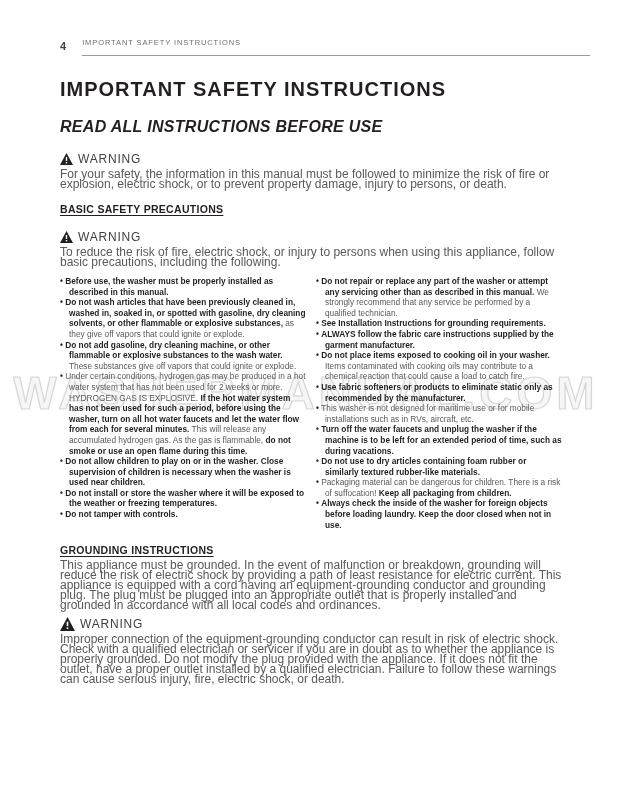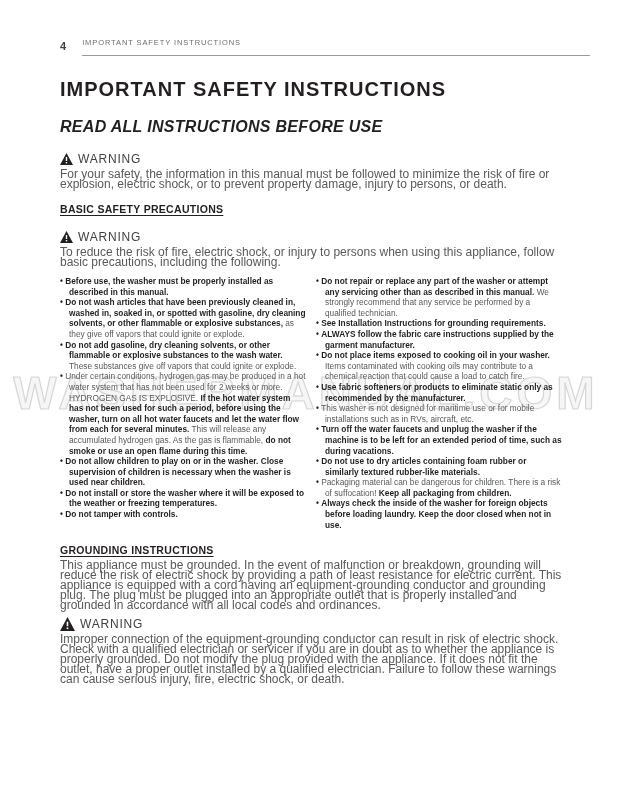--- a/index.html
+++ b/index.html
@@ -111,21 +111,21 @@
       </span>
       <span class="warning-word">WARNING</span>
     </div>
     <p class="body-text">To reduce the risk of fire, electric shock, or injury to persons when using this appliance, follow basic precautions, including the following.</p>
 
     <div class="columns">
       <div class="col">
         <ul class="bullets">
             <li><span class="run-b">Before use, the washer must be properly installed as described in this manual.</span></li>
             <li><span class="run-b">Do not wash articles that have been previously cleaned in, washed in, soaked in, or spotted with gasoline, dry cleaning solvents, or other flammable or explosive substances,</span><span class="run-r"> as they give off vapors that could ignite or explode.</span></li>
-            <li><span class="run-b">Do not add gasoline, dry cleaning solvents, or other flammable or explosive substances to the wash water.</span><span class="run-r"> These substances give off vapors that could ignite or explode.</span></li>
+            <li><span class="run-b">Do not add gasoline, dry cleaning machine, or other flammable or explosive substances to the wash water.</span><span class="run-r"> These substances give off vapors that could ignite or explode.</span></li>
             <li><span class="run-r">Under certain conditions, hydrogen gas may be produced in a hot water system that has not been used for 2 weeks or more. HYDROGEN GAS IS EXPLOSIVE. </span><span class="run-b">If the hot water system has not been used for such a period, before using the washer, turn on all hot water faucets and let the water flow from each for several minutes.</span><span class="run-r"> This will release any accumulated hydrogen gas. As the gas is flammable, </span><span class="run-b">do not smoke or use an open flame during this time.</span></li>
             <li><span class="run-b">Do not allow children to play on or in the washer. Close supervision of children is necessary when the washer is used near children.</span></li>
             <li><span class="run-b">Do not install or store the washer where it will be exposed to the weather or freezing temperatures.</span></li>
             <li><span class="run-b">Do not tamper with controls.</span></li>
           </ul>
       </div>
       <div class="col">
         <ul class="bullets">
             <li><span class="run-b">Do not repair or replace any part of the washer or attempt any servicing other than as described in this manual.</span><span class="run-r"> We strongly recommend that any service be performed by a qualified technician.</span></li>
             <li><span class="run-b">See Installation Instructions for grounding requirements.</span></li>

